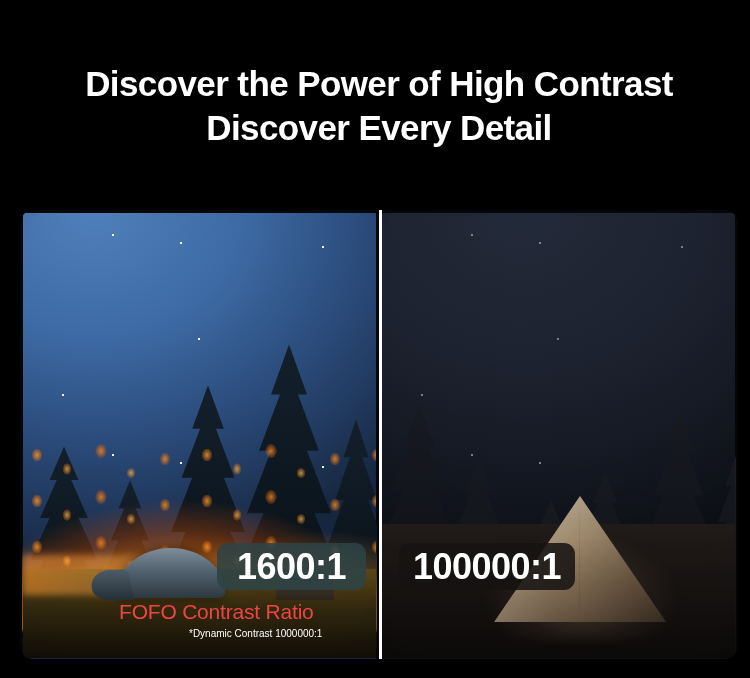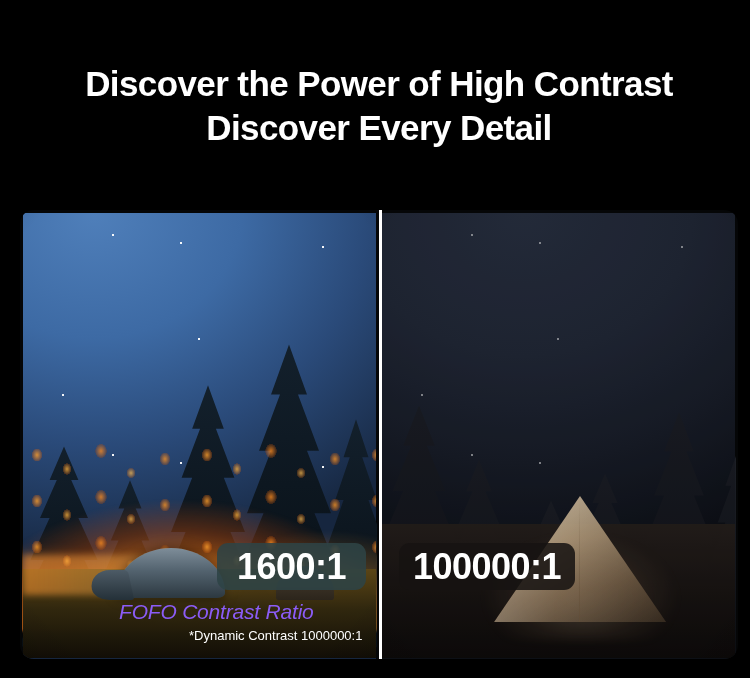--- a/index.html
+++ b/index.html
@@ -205,30 +205,29 @@
   }
   .badge-left{
     left:213px; top:539px; width:149px; height:47px;
     background:rgba(45,67,70,.88); font-size:36px;
   }
   .badge-right{
     left:395px; top:539px; width:176px; height:47px;
     background:rgba(22,19,17,.86); font-size:36px;
   }
   .caption{
-    position:absolute; z-index:8; color:#8b5cf6;
+    position:absolute; z-index:8; color:#ef4444;
     font-size:21px; font-weight:400; letter-spacing:-0.2px;
     white-space:nowrap;
-    font-style:italic;
   }
   .caption-left{ left:115px; top:596px; }
   .caption-right{ left:405px; top:596px; }
   .footnote{
     position:absolute; z-index:8; left:185px; top:624px;
-    color:#ffffff; font-size:13px; font-weight:400; white-space:nowrap;
+    color:#ffffff; font-size:10px; font-weight:400; white-space:nowrap;
   }
 </style>
 </head>
 <body>
 
 <div class="page">
 
   <div class="headline">
     <span class="line">Discover the Power of High Contrast</span>
     <span class="line">Discover Every Detail</span>

